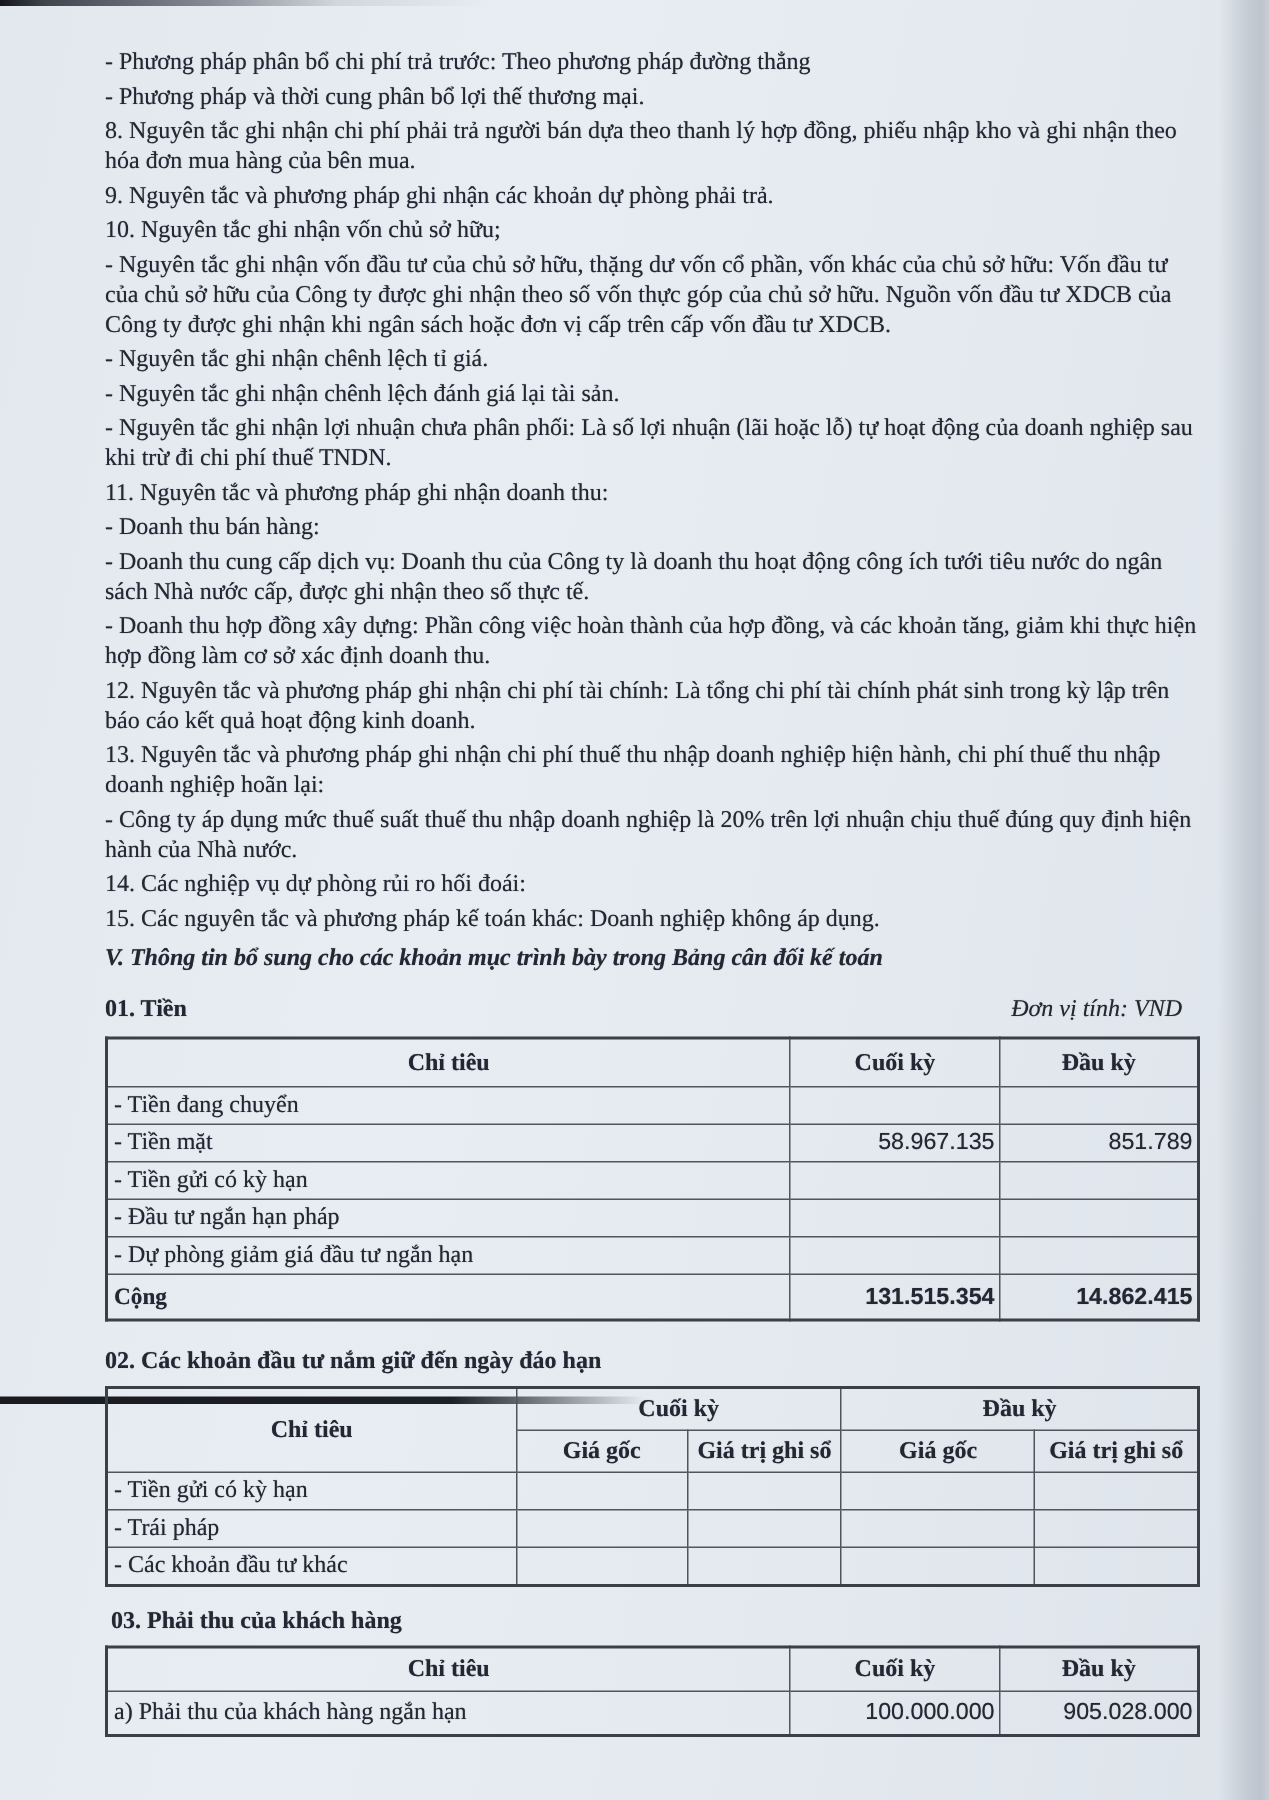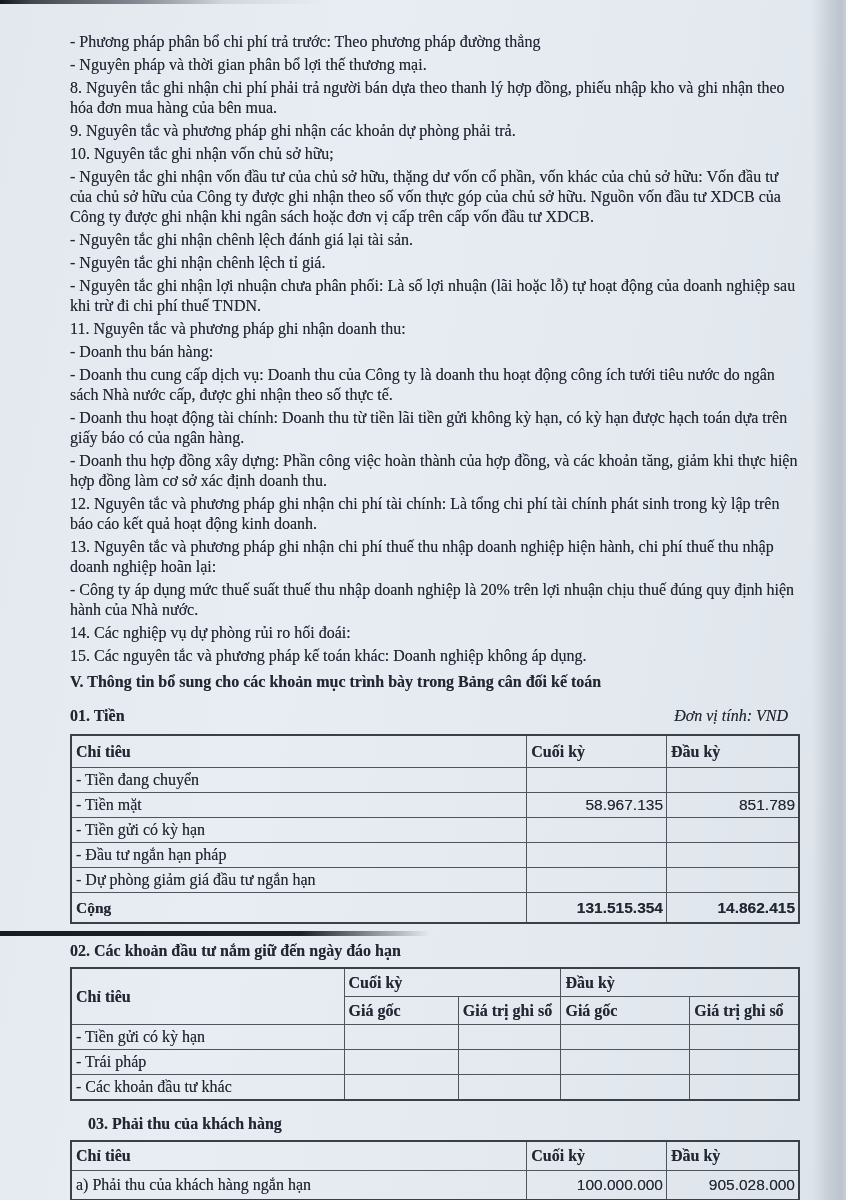--- a/index.html
+++ b/index.html
@@ -28,83 +28,82 @@
     background: linear-gradient(to right, #191b1f 0%, #1d2025 70%, rgba(60,64,70,0.4) 90%, rgba(60,64,70,0) 100%);
   }
 
   .content {
     position: absolute; left: 70px; top: 32px; width: 730px;
     font-size: 16px; line-height: 20px;
     text-shadow: 0 0 0.6px rgba(35,39,51,0.55);
   }
   p.para { margin: 0 0 3px 0; }
 
-  .heading-v { font-weight: bold; margin: 6px 0 0 0; }
+  .heading-v { font-weight: bold; margin: 6px 0 0 0; font-style: italic; }
 
   .sec-title-row {
     display: flex; justify-content: space-between; align-items: baseline;
   }
   .row-01 { margin-top: 14px; }
   .sec-title { font-weight: bold; }
   .unit-label { font-style: italic; padding-right: 12px; }
 
   table {
     border-collapse: collapse; width: 100%;
     font-size: 16px;
   }
   table, th, td { border: 1px solid #50545c; }
   table { border: 2px solid #3b3f47; }
   th {
-    font-weight: bold; text-align: left; padding: 2px 4px;
+    font-weight: bold; text-align: center; padding: 2px 4px;
   }
   td { padding: 1px 4px; }
   td.num {
     text-align: right; padding-right: 3px;
     font-family: "Liberation Sans", "DejaVu Sans", sans-serif;
     font-size: 15.5px;
   }
   .t1 { margin-top: 8px; }
   .t1 th { height: 27px; }
   .t1 td { height: 22px; }
   .t1 tr.total td { height: 27px; font-weight: bold; }
   .t1 tr.total td:first-child { font-size: 15.5px; }
 
   .h-02 { font-weight: bold; margin: 17px 0 0 0; }
   .t2 { margin-top: 6px; }
   .t2 th { height: 23px; }
   .t2 td { height: 22px; }
 
-  .h-03 { font-weight: bold; margin: 13px 0 0 18px; }
+  .h-03 { font-weight: bold; margin: 13px 0 0 4px; }
   .t3 { margin-top: 6px; }
   .t3 th { height: 24px; }
   .t3 td { height: 26px; }
 </style>
 </head>
 <body>
 
 <div class="page">
   <div class="scan-top-edge"></div>
   <div class="scan-right-band"></div>
   <div class="scan-bottom-strip"></div>
 
   <div class="content">
 
     <p class="para">- Phương pháp phân bổ chi phí trả trước: Theo phương pháp đường thẳng</p>
-    <p class="para">- Nguyên pháp và thời gian phân bổ lợi thế thương mại.</p>
+    <p class="para">- Phương pháp và thời cung phân bổ lợi thế thương mại.</p>
     <p class="para">8. Nguyên tắc ghi nhận chi phí phải trả người bán dựa theo thanh lý hợp đồng, phiếu nhập kho và ghi nhận theo hóa đơn mua hàng của bên mua.</p>
     <p class="para">9. Nguyên tắc và phương pháp ghi nhận các khoản dự phòng phải trả.</p>
     <p class="para">10. Nguyên tắc ghi nhận vốn chủ sở hữu;</p>
     <p class="para">- Nguyên tắc ghi nhận vốn đầu tư của chủ sở hữu, thặng dư vốn cổ phần, vốn khác của chủ sở hữu: Vốn đầu tư của chủ sở hữu của Công ty được ghi nhận theo số vốn thực góp của chủ sở hữu. Nguồn vốn đầu tư XDCB của Công ty được ghi nhận khi ngân sách hoặc đơn vị cấp trên cấp vốn đầu tư XDCB.</p>
+    <p class="para">- Nguyên tắc ghi nhận chênh lệch tỉ giá.</p>
     <p class="para">- Nguyên tắc ghi nhận chênh lệch đánh giá lại tài sản.</p>
-    <p class="para">- Nguyên tắc ghi nhận chênh lệch tỉ giá.</p>
     <p class="para">- Nguyên tắc ghi nhận lợi nhuận chưa phân phối: Là số lợi nhuận (lãi hoặc lỗ) tự hoạt động của doanh nghiệp sau khi trừ đi chi phí thuế TNDN.</p>
     <p class="para">11. Nguyên tắc và phương pháp ghi nhận doanh thu:</p>
     <p class="para">- Doanh thu bán hàng:</p>
     <p class="para">- Doanh thu cung cấp dịch vụ:  Doanh thu của Công ty là doanh thu hoạt động công ích tưới tiêu nước do ngân sách Nhà nước cấp, được ghi nhận theo số thực tế.</p>
-    <p class="para">- Doanh thu hoạt động tài chính:  Doanh thu từ tiền lãi tiền gửi không kỳ hạn, có kỳ hạn được hạch toán dựa trên giấy báo có của ngân hàng.</p>
     <p class="para">- Doanh thu hợp đồng xây dựng: Phần công việc hoàn thành của hợp đồng, và các khoản tăng, giảm khi thực hiện hợp đồng làm cơ sở xác định doanh thu.</p>
     <p class="para">12. Nguyên tắc và phương pháp ghi nhận chi phí tài chính:  Là tổng chi phí tài chính phát sinh trong kỳ lập trên báo cáo kết quả hoạt động kinh doanh.</p>
     <p class="para">13. Nguyên tắc và phương pháp ghi nhận chi phí thuế thu nhập doanh nghiệp hiện hành, chi phí thuế thu nhập doanh nghiệp hoãn lại:</p>
     <p class="para">- Công ty áp dụng mức thuế suất thuế thu nhập doanh nghiệp là 20% trên lợi nhuận chịu thuế đúng quy định hiện hành của Nhà nước.</p>
     <p class="para">14. Các nghiệp vụ dự phòng rủi ro hối đoái:</p>
     <p class="para">15. Các nguyên tắc và phương pháp kế toán khác: Doanh nghiệp không áp dụng.</p>
 
     <p class="heading-v">V. Thông tin bổ sung cho các khoản mục trình bày trong Bảng cân đối kế toán</p>
 
     <div class="sec-title-row row-01">

